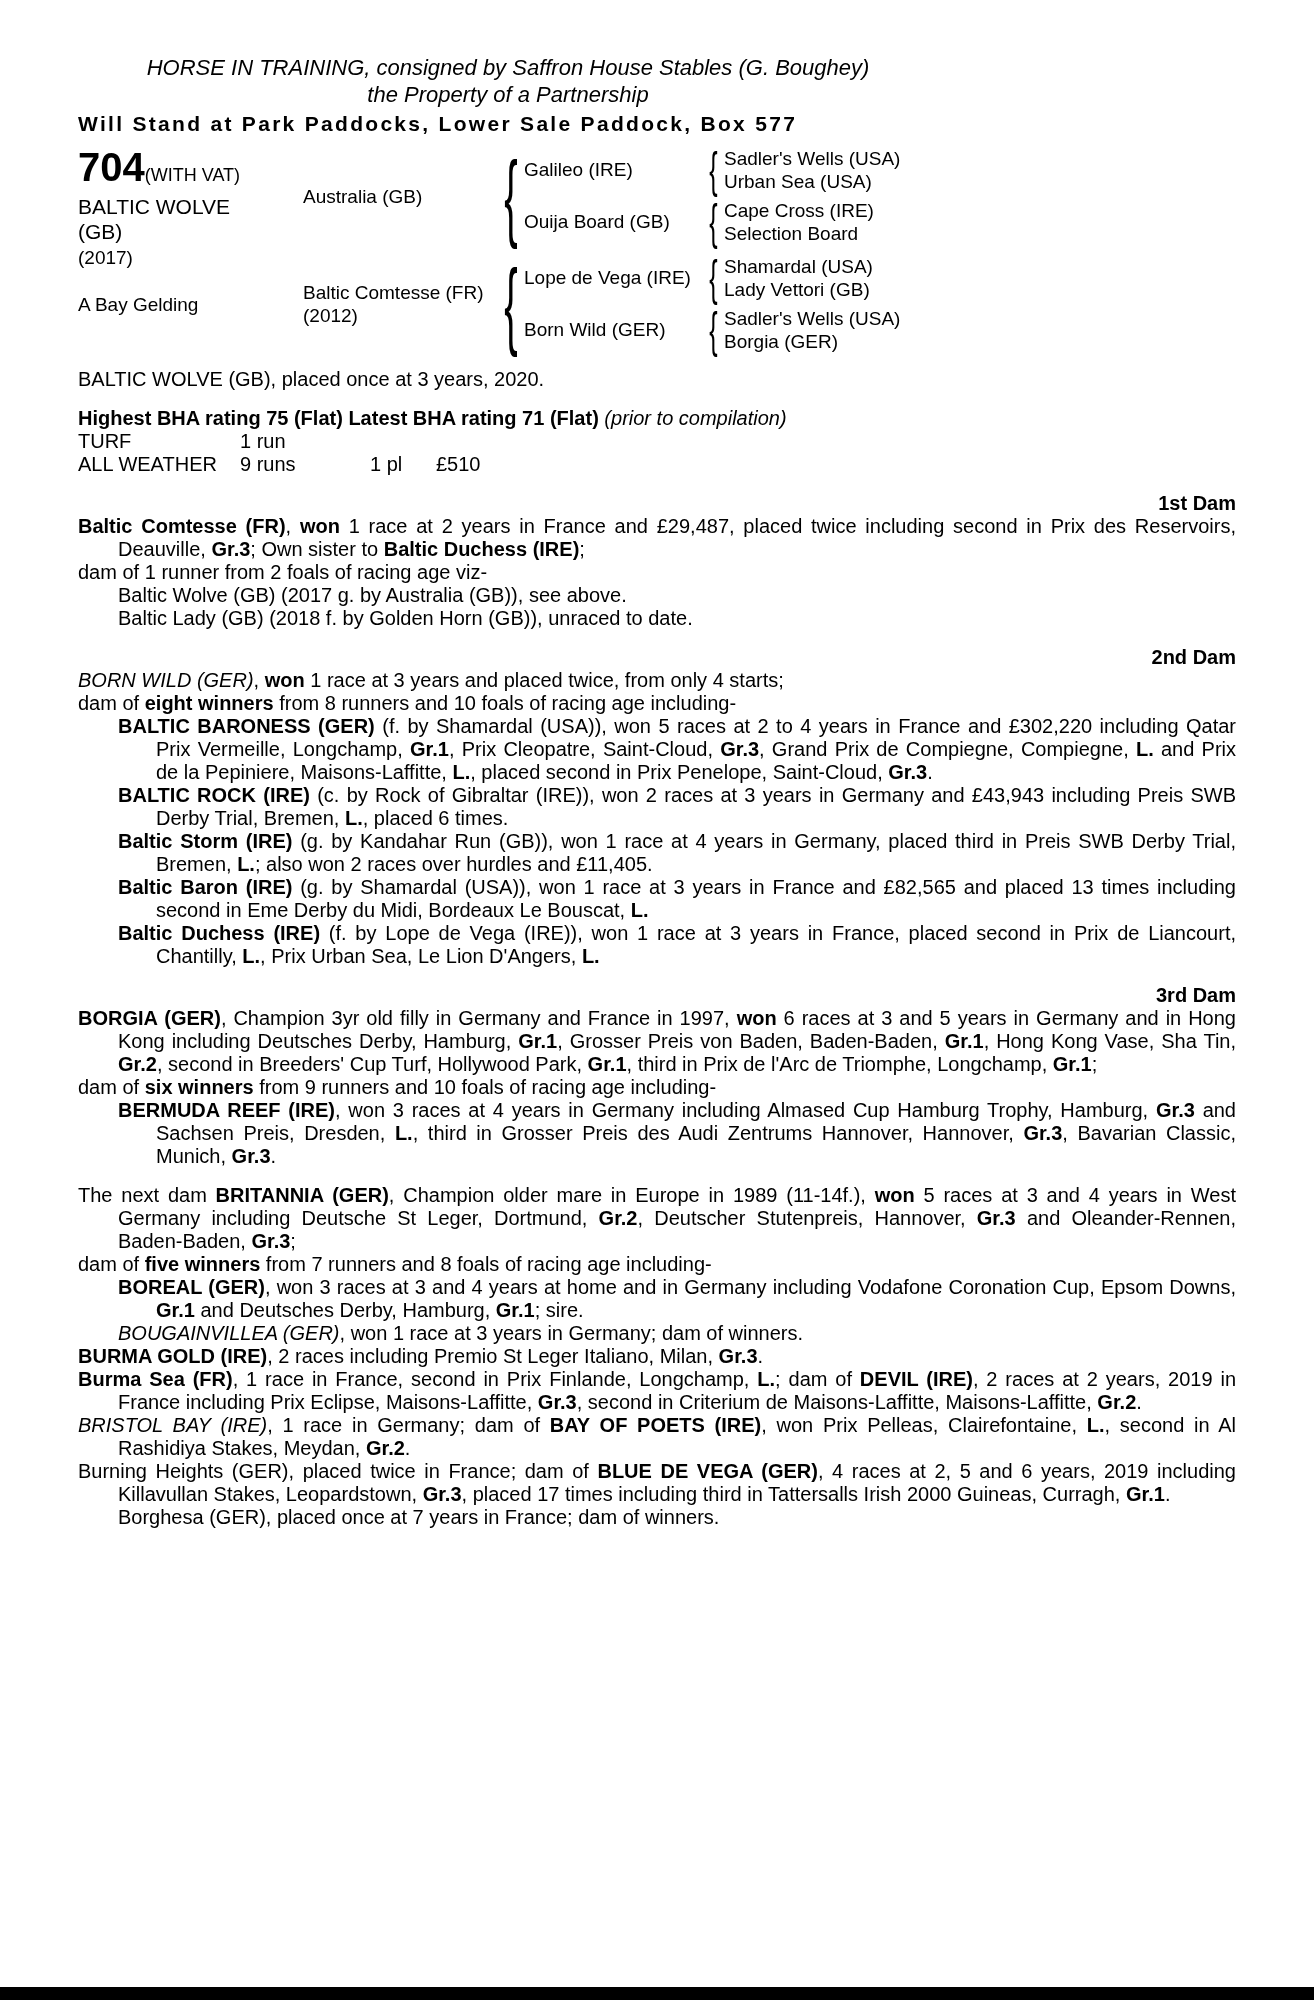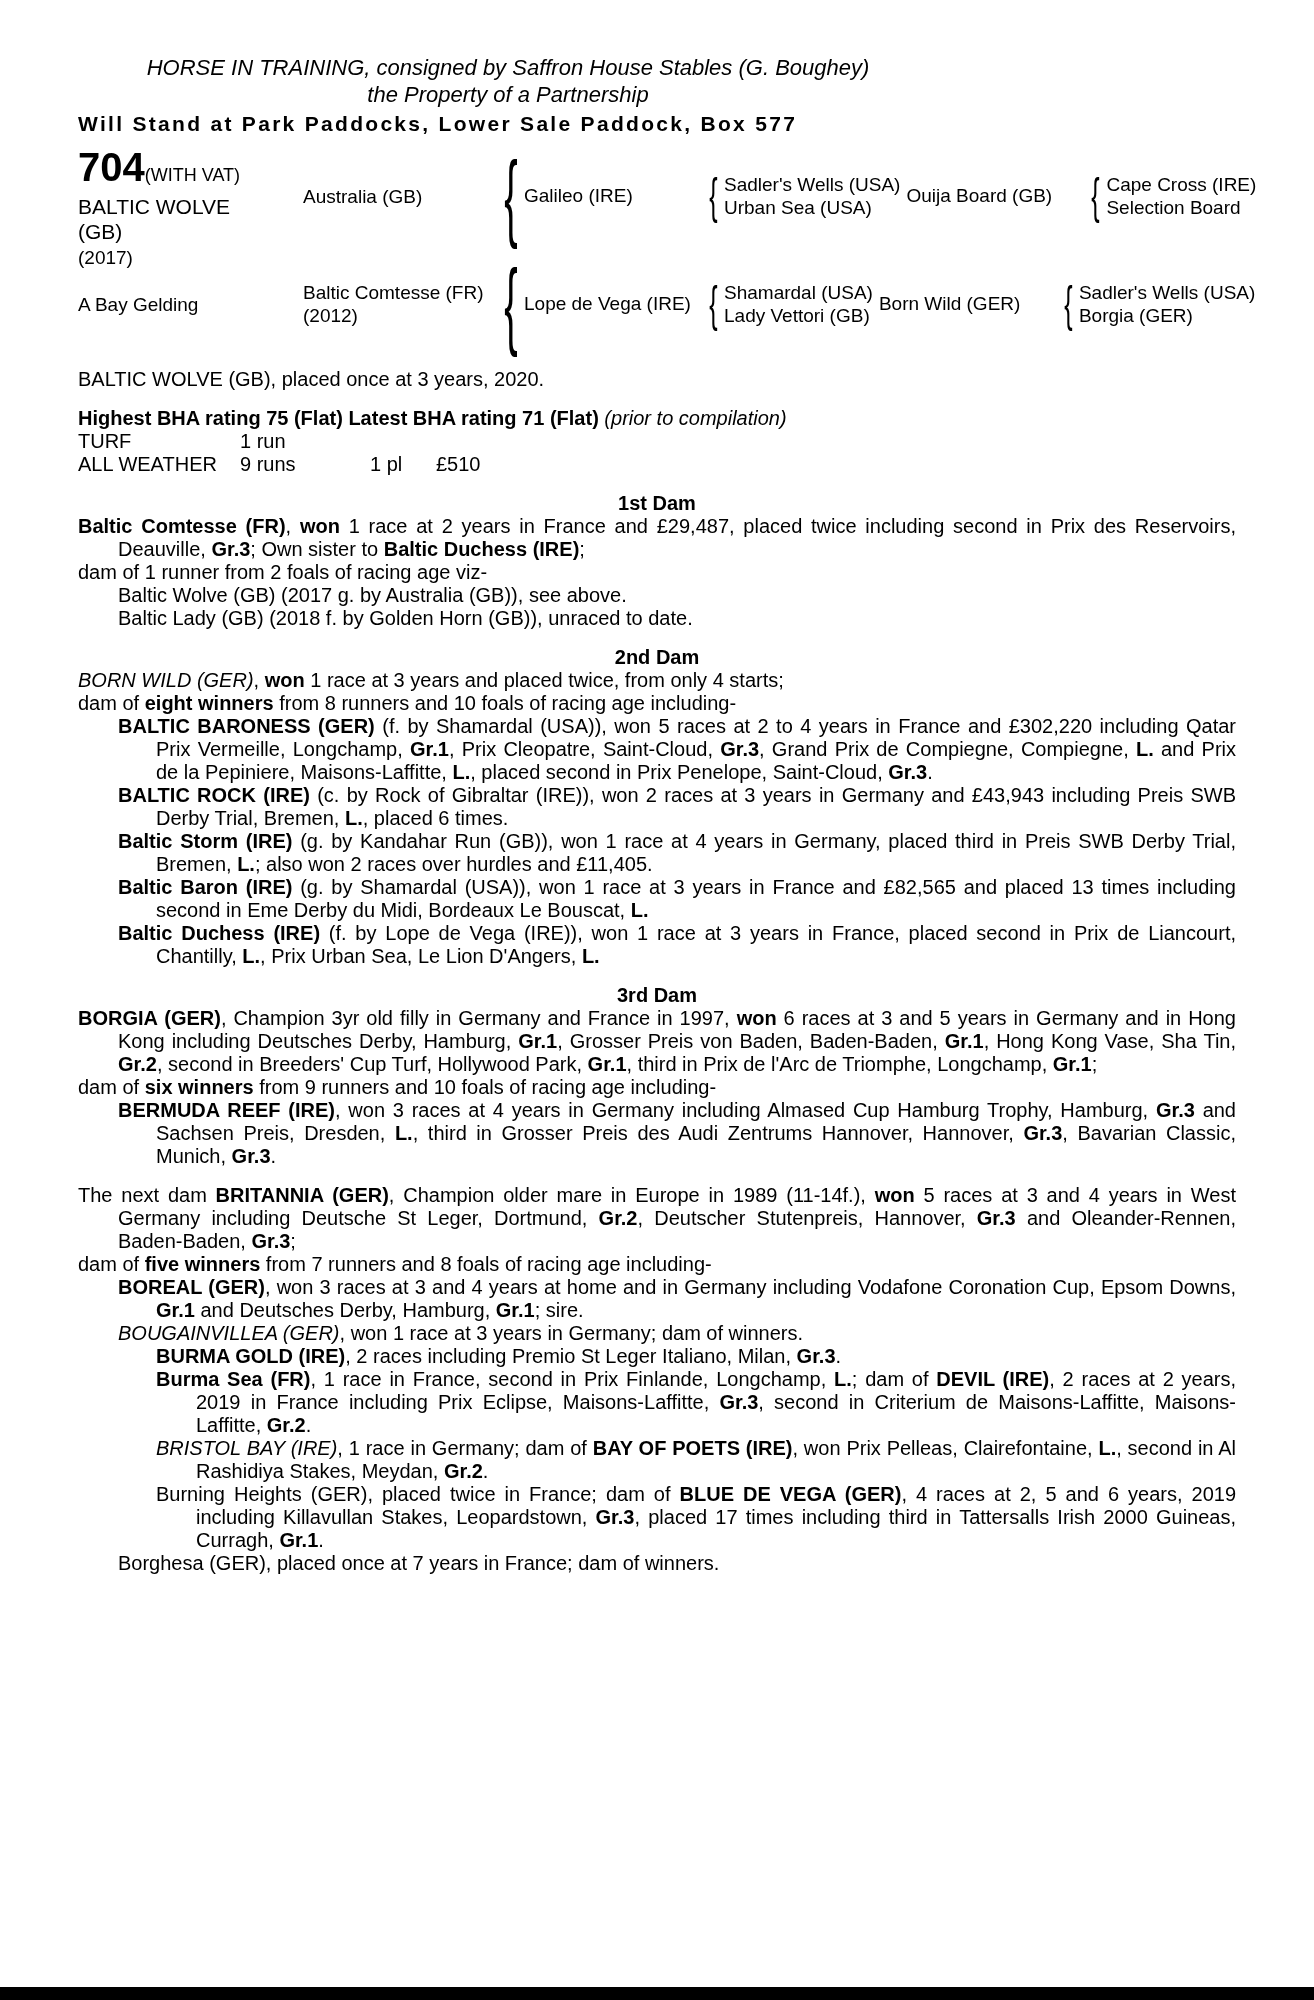--- a/index.html
+++ b/index.html
@@ -17,40 +17,40 @@
   .lot-info{width:225px;flex:none}
   .lot-line{display:flex;align-items:baseline;}
   .lot-num{font-size:40px;font-weight:700;line-height:1.05}
   .vat{font-size:18px}
   .horse-name{font-weight:400;font-size:21px;line-height:25px;margin-top:6px}
   .foaled{margin-top:2px;line-height:24px}
   .desc{margin-top:24px}
   .tree{flex:1;display:flex;flex-direction:column;gap:8px}
   .g1row{display:flex;align-items:center}
   .g1name{width:195px;flex:none;line-height:23px;white-space:nowrap}
-  .g2col{display:flex;gap:6px;flex:1}
+  .g2col{display:flex;flex-direction:column;gap:6px;flex:1}
   .g2row{display:flex;align-items:center}
   .g2name{width:178px;flex:none;white-space:nowrap}
   .g3col{display:flex;flex-direction:column;justify-content:center}
   .g3col>div{line-height:23px;white-space:nowrap}
   .brace{flex:none;display:flex;align-items:center;justify-content:center;font-weight:400}
   .brace::before{content:"{";display:block;line-height:1}
   .brace.bg{width:26px;height:100px}
   .brace.bg::before{font-size:96px;transform:scaleX(.42)}
   .brace.sm{width:22px;height:46px}
   .brace.sm::before{font-size:50px;transform:scaleX(.5)}
 
   
   .body-blocks{margin-top:14px}
   .blk{line-height:23px;text-align:justify}
-  .blk.head{text-align:center}
+  .blk.head{text-align:right}
   .blk.tbl{text-align:left}
   .blk.h0{padding-left:40px;text-indent:-40px}
   .blk.h1{margin-left:40px;padding-left:38px;text-indent:-38px}
-  .blk.h2{margin-left:78px;padding-left:40px;text-indent:-40px}
+  .blk.h2{padding-left:40px;text-indent:-40px}
   .blk.gap{margin-top:16px}
   .blk .b{font-weight:700}
   .blk .i{font-style:italic}
   .rrow{display:flex}
   .rrow .c{flex:none;white-space:pre}
   .rrow .c0{width:162px}
   .rrow .c1{width:130px}
   .rrow .c2{width:66px}
 
   .bottom-bar{position:absolute;left:0;bottom:0;width:100%;height:13px;background:#000}

